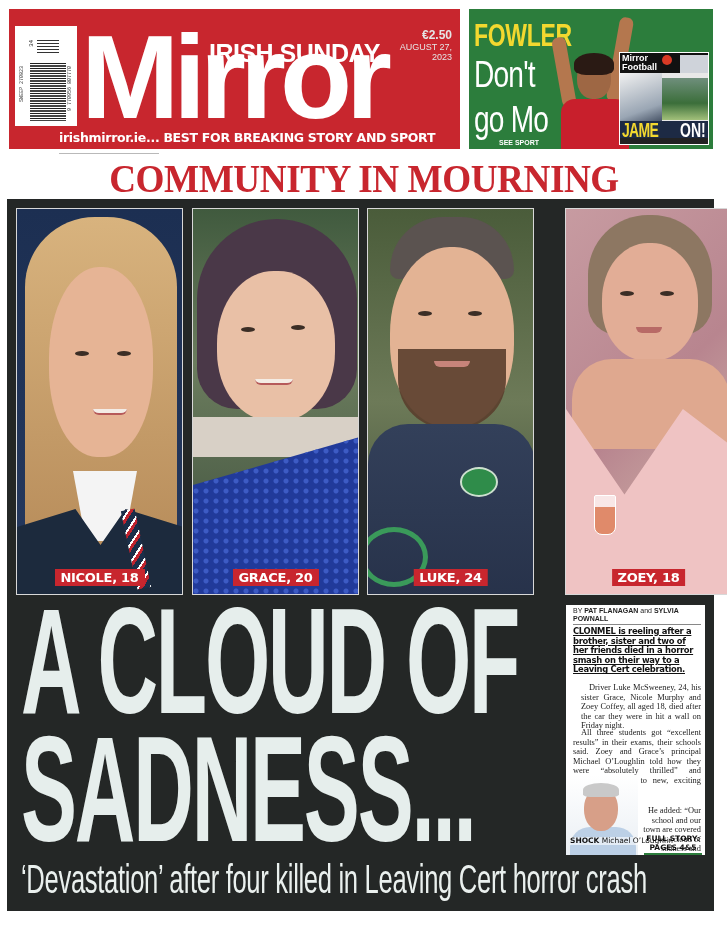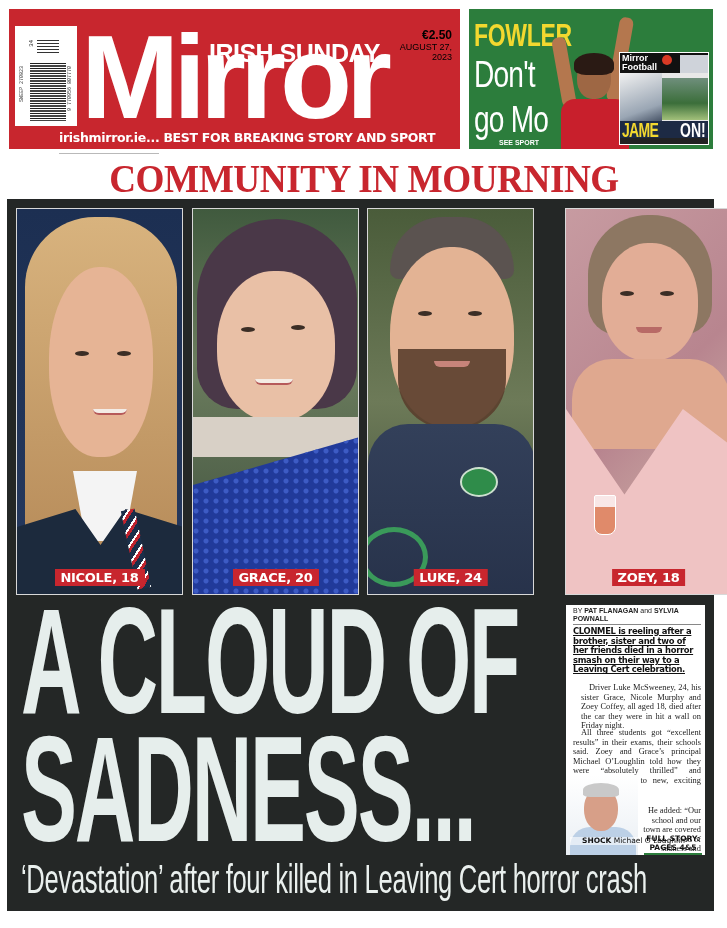--- a/index.html
+++ b/index.html
@@ -37,21 +37,21 @@
   }
   .logo-mirror {
     position: absolute; left: 72px; top: 18px;
     font-family: "Liberation Sans", sans-serif; font-weight: 700;
     font-size: 118px; line-height: 100px; color: #fff; letter-spacing: -6px;
   }
   .logo-irish {
     position: absolute; left: 200px; top: 30px; font-weight: 700;
     font-size: 25px; color: #fff; letter-spacing: -0.5px;
   }
-  .price-box { position: absolute; right: 8px; top: 20px; text-align: right; color: #000000; }
+  .price-box { position: absolute; right: 8px; top: 20px; text-align: right; color: #e5e5e5; }
   .price-box .price { font-size: 12px; font-weight: 700; line-height: 13px; }
   .price-box .date { font-size: 9px; line-height: 10px; }
   .tagline {
     position: absolute; left: 50px; top: 121px; color: #fff;
     font-size: 12.5px; font-weight: 700; font-family: "DejaVu Sans", sans-serif; letter-spacing: -0.3px;
   }
   .tagline .site { border-bottom: 1px solid #b9b9b9; padding-bottom: 8px; font-weight: 700; }
 
   
   .promo {
@@ -168,21 +168,21 @@
     position: absolute; left: 0; top: 170px; width: 72px; height: 80px; overflow: hidden;
     background: linear-gradient(180deg, #ffffff 0%, #eaeff4 100%);
   }
   .mugshot .m-shirt { position: absolute; left: 4px; top: 52px; width: 66px; height: 40px; background: #bcd0e6; border-radius: 20px 20px 0 0; }
   .mugshot .m-face { position: absolute; left: 18px; top: 12px; width: 34px; height: 44px; background: #d79f88; border-radius: 48%; }
   .mugshot .m-hair { position: absolute; left: 17px; top: 8px; width: 36px; height: 14px; background: #c9c9c9; border-radius: 50% 50% 20% 20%; }
   .mug-caption {
     position: absolute; left: 4px; top: 232px; font-size: 7.5px; line-height: 8px; color: #111;
     font-family: "DejaVu Sans", sans-serif; background: rgba(255,255,255,0.6);
   }
-  .mug-caption b { font-weight: 700; margin-left: 12px; }
+  .mug-caption b { font-weight: 700; }
   .full-story {
     position: absolute; left: 78px; top: 230px; width: 58px; text-align: center; font-weight: 700;
     font-size: 7.5px; line-height: 8.5px; color: #111; font-family: "DejaVu Sans", sans-serif;
     border-bottom: 2px solid #2c7d3c; padding-bottom: 1px;
   }
 </style>
 </head>
 <body>
 
 <div class="masthead">

